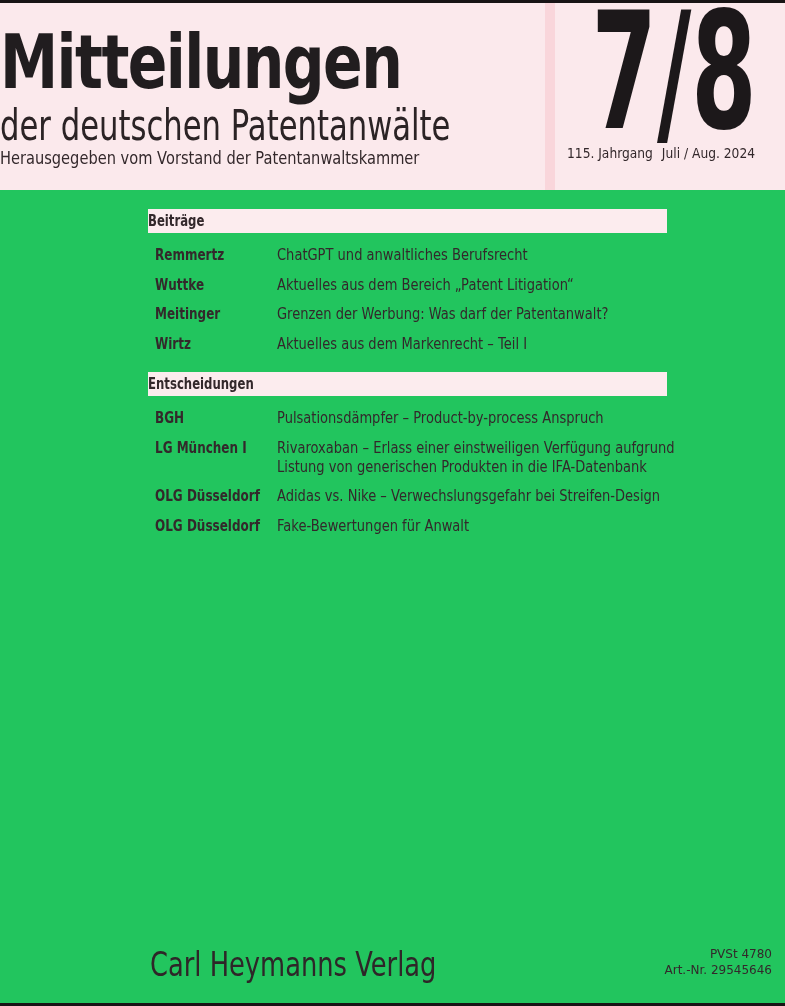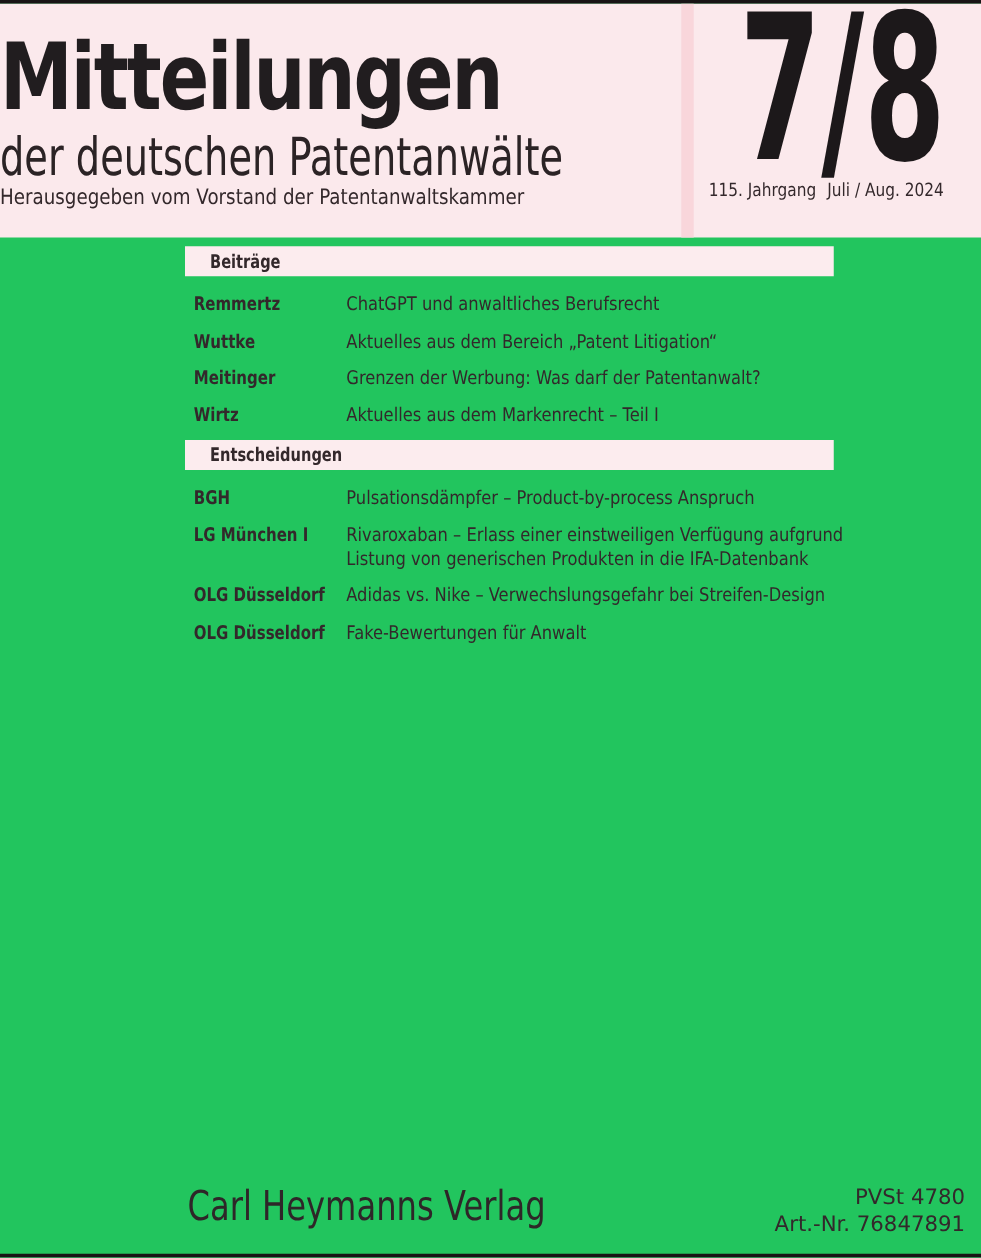--- a/index.html
+++ b/index.html
@@ -68,23 +68,23 @@
   .contents-heading{
     margin:62px 0 0 0;padding-left:7px;
     font-size:16.5px;font-weight:700;line-height:1.15;
     color:#33282b;
   }
   .contents-heading>span{
     display:inline-block;
     transform:scaleX(0.76);transform-origin:left top;white-space:nowrap;
   }
   .section-band{
-    margin-top:7px;margin-bottom:13px;
+    margin-top:19px;margin-bottom:13px;
     height:24px;background:#fcecee;
-    display:flex;align-items:center;padding-left:20px;box-sizing:border-box;
+    display:flex;align-items:center;padding-left:0;box-sizing:border-box;
   }
   .section-title{
     font-size:15px;font-weight:700;color:#33282b;line-height:1;
     display:inline-block;transform:scaleX(0.78);transform-origin:left center;
     white-space:nowrap;
   }
   .toc-row{
     display:grid;grid-template-columns:122px 1fr;
     padding-left:7px;margin-bottom:11px;
   }
@@ -101,21 +101,21 @@
 
   
   .footer-publisher{
     position:absolute;left:150px;top:946px;
     font-size:33px;font-weight:400;line-height:1.15;
     white-space:nowrap;color:#2e2628;
     transform:scaleX(0.78);transform-origin:left top;
   }
   .footer-codes{
     position:absolute;right:13px;top:947px;
-    text-align:right;font-size:17px;line-height:1.3;color:#33282b;
+    text-align:right;font-size:12px;line-height:1.3;color:#33282b;
   }
 </style>
 </head>
 <body>
 
 <div class="page">
 
   <div class="bar top"></div>
 
   <div class="header">
@@ -171,18 +171,18 @@
     <div class="toc-row">
       <span class="toc-label">OLG Düsseldorf</span>
       <span class="toc-text">Fake-Bewertungen für Anwalt</span>
     </div>
   </div>
 
   <div class="footer-publisher">Carl Heymanns Verlag</div>
 
   <div class="footer-codes">
     <div>PVSt 4780</div>
-    <div>Art.-Nr. 76847891</div>
+    <div>Art.-Nr. 29545646</div>
   </div>
 
   <div class="bar bottom"></div>
 
 </div>
 
 </body></html>

